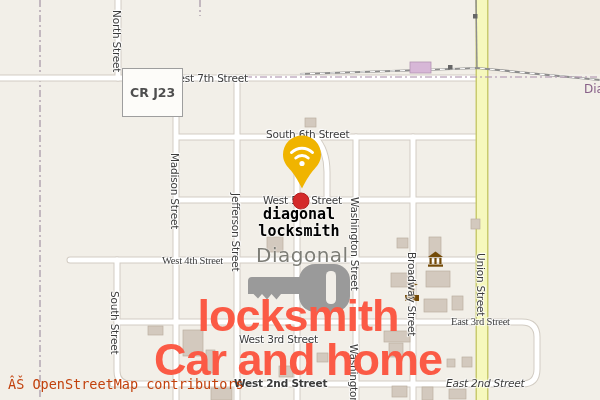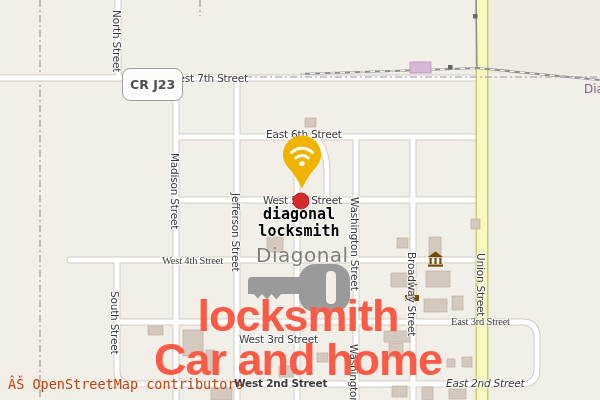--- a/index.html
+++ b/index.html
@@ -10,22 +10,22 @@
   }
   #map svg{position:absolute;left:0;top:0;pointer-events:none;}
   .lbl{
     position:absolute;z-index:2;
     font-size:10.5px;color:#3b3b3b;letter-spacing:-0.2px;white-space:nowrap;
     text-shadow:0 0 2px #fff,0 0 2px #fff,0 0 2px #fff,1px 1px 1px #fff,-1px -1px 1px #fff;
   }
   .vert{transform-origin:0 0;transform:rotate(90deg);}
   .badge{
     position:absolute;z-index:3;left:122px;top:68px;
-    background:#fdfcf9;border:1.5px solid #9e9e9e;border-radius:8px;
-    padding:8px 7px;font-size:12.5px;font-weight:bold;color:#4f4f4f;
+    background:#fdfcf9;border:1.5px solid #9e9e9e;border-radius:0;
+    padding:16px 7px;font-size:12.5px;font-weight:bold;color:#4f4f4f;
   }
   .place{
     position:absolute;z-index:2;left:256px;top:243px;
     font-size:20px;color:#7d7d76;letter-spacing:0.5px;white-space:nowrap;
     text-shadow:0 0 2px #fff;
   }
   .edgeLbl{
     position:absolute;z-index:2;left:584px;top:82px;
     font-size:12px;color:#875f87;white-space:nowrap;
   }
@@ -150,21 +150,21 @@
 
     <g fill="#734a08">
       <rect x="405" y="295" width="14" height="6"></rect>
       <rect x="409.5" y="288" width="5" height="8"></rect>
       <rect x="411.4" y="283" width="1.2" height="6"></rect>
       <polygon points="412.6,283 418,284.5 412.6,286"></polygon>
     </g>
   </svg>
 
   <div class="lbl" style="left:169px;top:72px;">West 7th Street</div>
-  <div class="lbl" style="left:266px;top:128px;">East 6th Street</div>
+  <div class="lbl" style="left:266px;top:128px;">South 6th Street</div>
   <div class="lbl" style="left:263px;top:194px;">West 5th Street</div>
   <div class="lbl" style="left:162px;top:255px;font-family:Liberation Serif, serif;">West 4th Street</div>
   <div class="lbl" style="left:239px;top:333px;text-align:center;">West 3rd Street</div>
   <div class="lbl" style="left:234px;top:377px;font-weight:bold;">West 2nd Street</div>
   <div class="lbl" style="left:451px;top:316px;font-family:Liberation Serif, serif;">East 3rd Street</div>
   <div class="lbl" style="left:446px;top:377px;font-style:italic;">East 2nd Street</div>
 
   <div class="lbl vert" style="left:123px;top:10px;">North Street</div>
   <div class="lbl vert" style="left:181px;top:153px;">Madison Street</div>
   <div class="lbl vert" style="left:242px;top:193px;">Jefferson Street</div>

